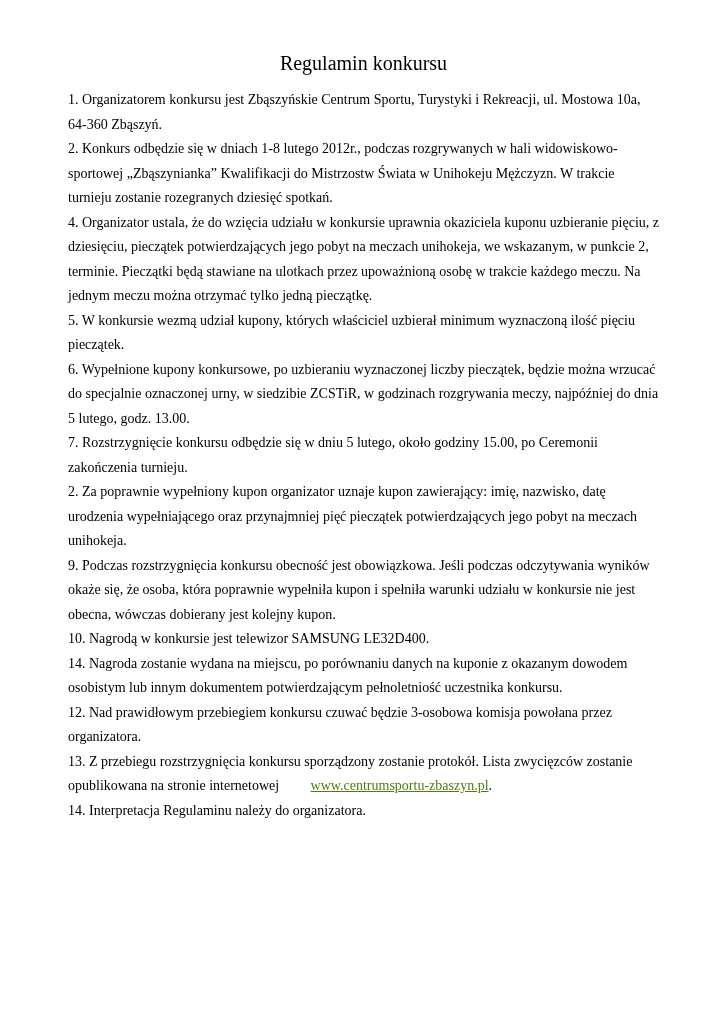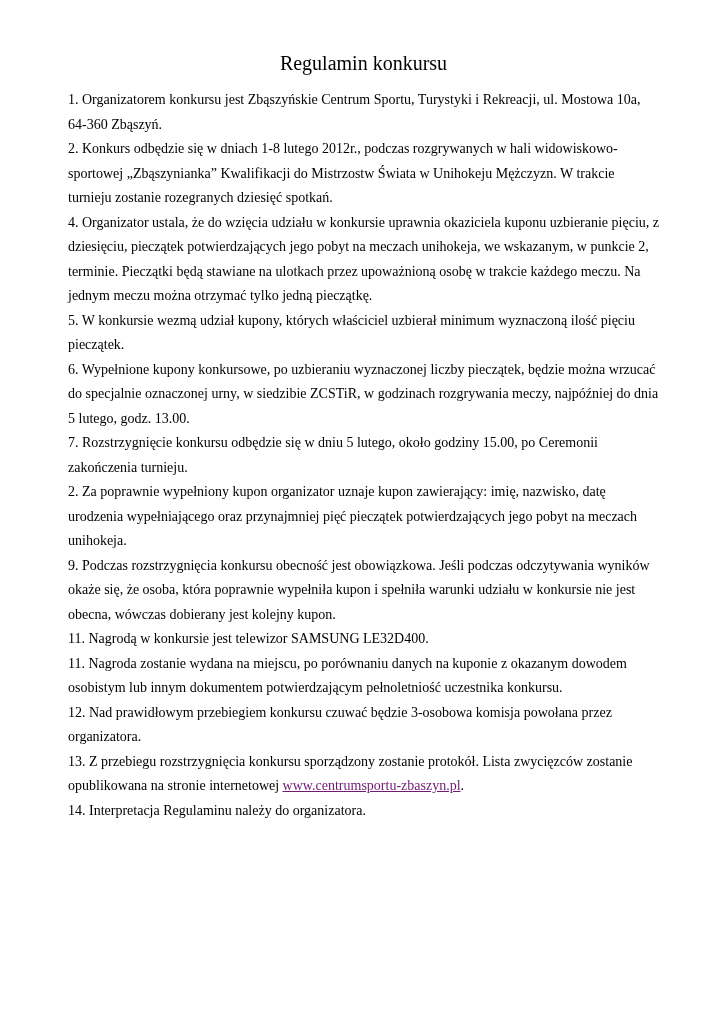--- a/index.html
+++ b/index.html
@@ -50,19 +50,19 @@
 
   <div class="doc-body">
     <p>1. Organizatorem konkursu jest Zbąszyńskie Centrum Sportu, Turystyki i Rekreacji, ul. Mostowa 10a, 64-360 Zbąszyń.</p>
     <p>2. Konkurs odbędzie się w dniach 1-8 lutego 2012r., podczas rozgrywanych w hali widowiskowo-sportowej „Zbąszynianka” Kwalifikacji do Mistrzostw Świata w Unihokeju Mężczyzn. W trakcie turnieju zostanie rozegranych dziesięć spotkań.</p>
     <p>4. Organizator ustala, że do wzięcia udziału w konkursie uprawnia okaziciela kuponu uzbieranie pięciu, z dziesięciu,  pieczątek potwierdzających jego pobyt na meczach unihokeja, we wskazanym, w punkcie 2, terminie. Pieczątki będą stawiane na ulotkach przez upoważnioną osobę w trakcie każdego meczu. Na jednym meczu można otrzymać tylko jedną pieczątkę.</p>
     <p>5. W konkursie wezmą udział kupony, których właściciel uzbierał minimum wyznaczoną ilość pięciu pieczątek.</p>
     <p>6. Wypełnione kupony konkursowe, po uzbieraniu wyznaczonej liczby pieczątek,  będzie można wrzucać do specjalnie oznaczonej urny, w siedzibie ZCSTiR, w godzinach rozgrywania meczy, najpóźniej do dnia 5 lutego, godz. 13.00.</p>
     <p>7. Rozstrzygnięcie konkursu odbędzie się w dniu 5 lutego, około godziny 15.00, po Ceremonii zakończenia turnieju.</p>
     <p>2. Za poprawnie wypełniony kupon organizator uznaje kupon zawierający: imię, nazwisko, datę urodzenia wypełniającego oraz przynajmniej pięć pieczątek potwierdzających jego pobyt na meczach unihokeja.</p>
     <p>9. Podczas rozstrzygnięcia konkursu obecność jest obowiązkowa. Jeśli podczas odczytywania wyników okaże się, że osoba, która poprawnie wypełniła kupon i spełniła warunki udziału w konkursie nie jest obecna, wówczas dobierany jest kolejny kupon.</p>
-    <p>11. Nagrodą w konkursie jest telewizor SAMSUNG LE32D400.</p>
-    <p>11. Nagroda zostanie wydana na miejscu, po porównaniu danych na kuponie z okazanym dowodem osobistym lub innym dokumentem potwierdzającym pełnoletniość uczestnika konkursu.</p>
+    <p>10. Nagrodą w konkursie jest telewizor SAMSUNG LE32D400.</p>
+    <p>14. Nagroda zostanie wydana na miejscu, po porównaniu danych na kuponie z okazanym dowodem osobistym lub innym dokumentem potwierdzającym pełnoletniość uczestnika konkursu.</p>
     <p>12. Nad prawidłowym przebiegiem konkursu czuwać będzie 3-osobowa komisja powołana przez organizatora.</p>
-    <p><span>13. Z przebiegu rozstrzygnięcia konkursu sporządzony zostanie protokół. Lista zwycięzców zostanie opublikowana na stronie internetowej </span><a style="color: #701a75;">www.centrumsportu-zbaszyn.pl</a><span>.</span></p>
+    <p><span>13. Z przebiegu rozstrzygnięcia konkursu sporządzony zostanie protokół. Lista zwycięzców zostanie opublikowana na stronie internetowej </span><a style="color: #4d7c0f; margin-left: 28px;">www.centrumsportu-zbaszyn.pl</a><span>.</span></p>
     <p>14. Interpretacja Regulaminu należy do organizatora.</p>
   </div>
 </div>
 
 </body></html>

